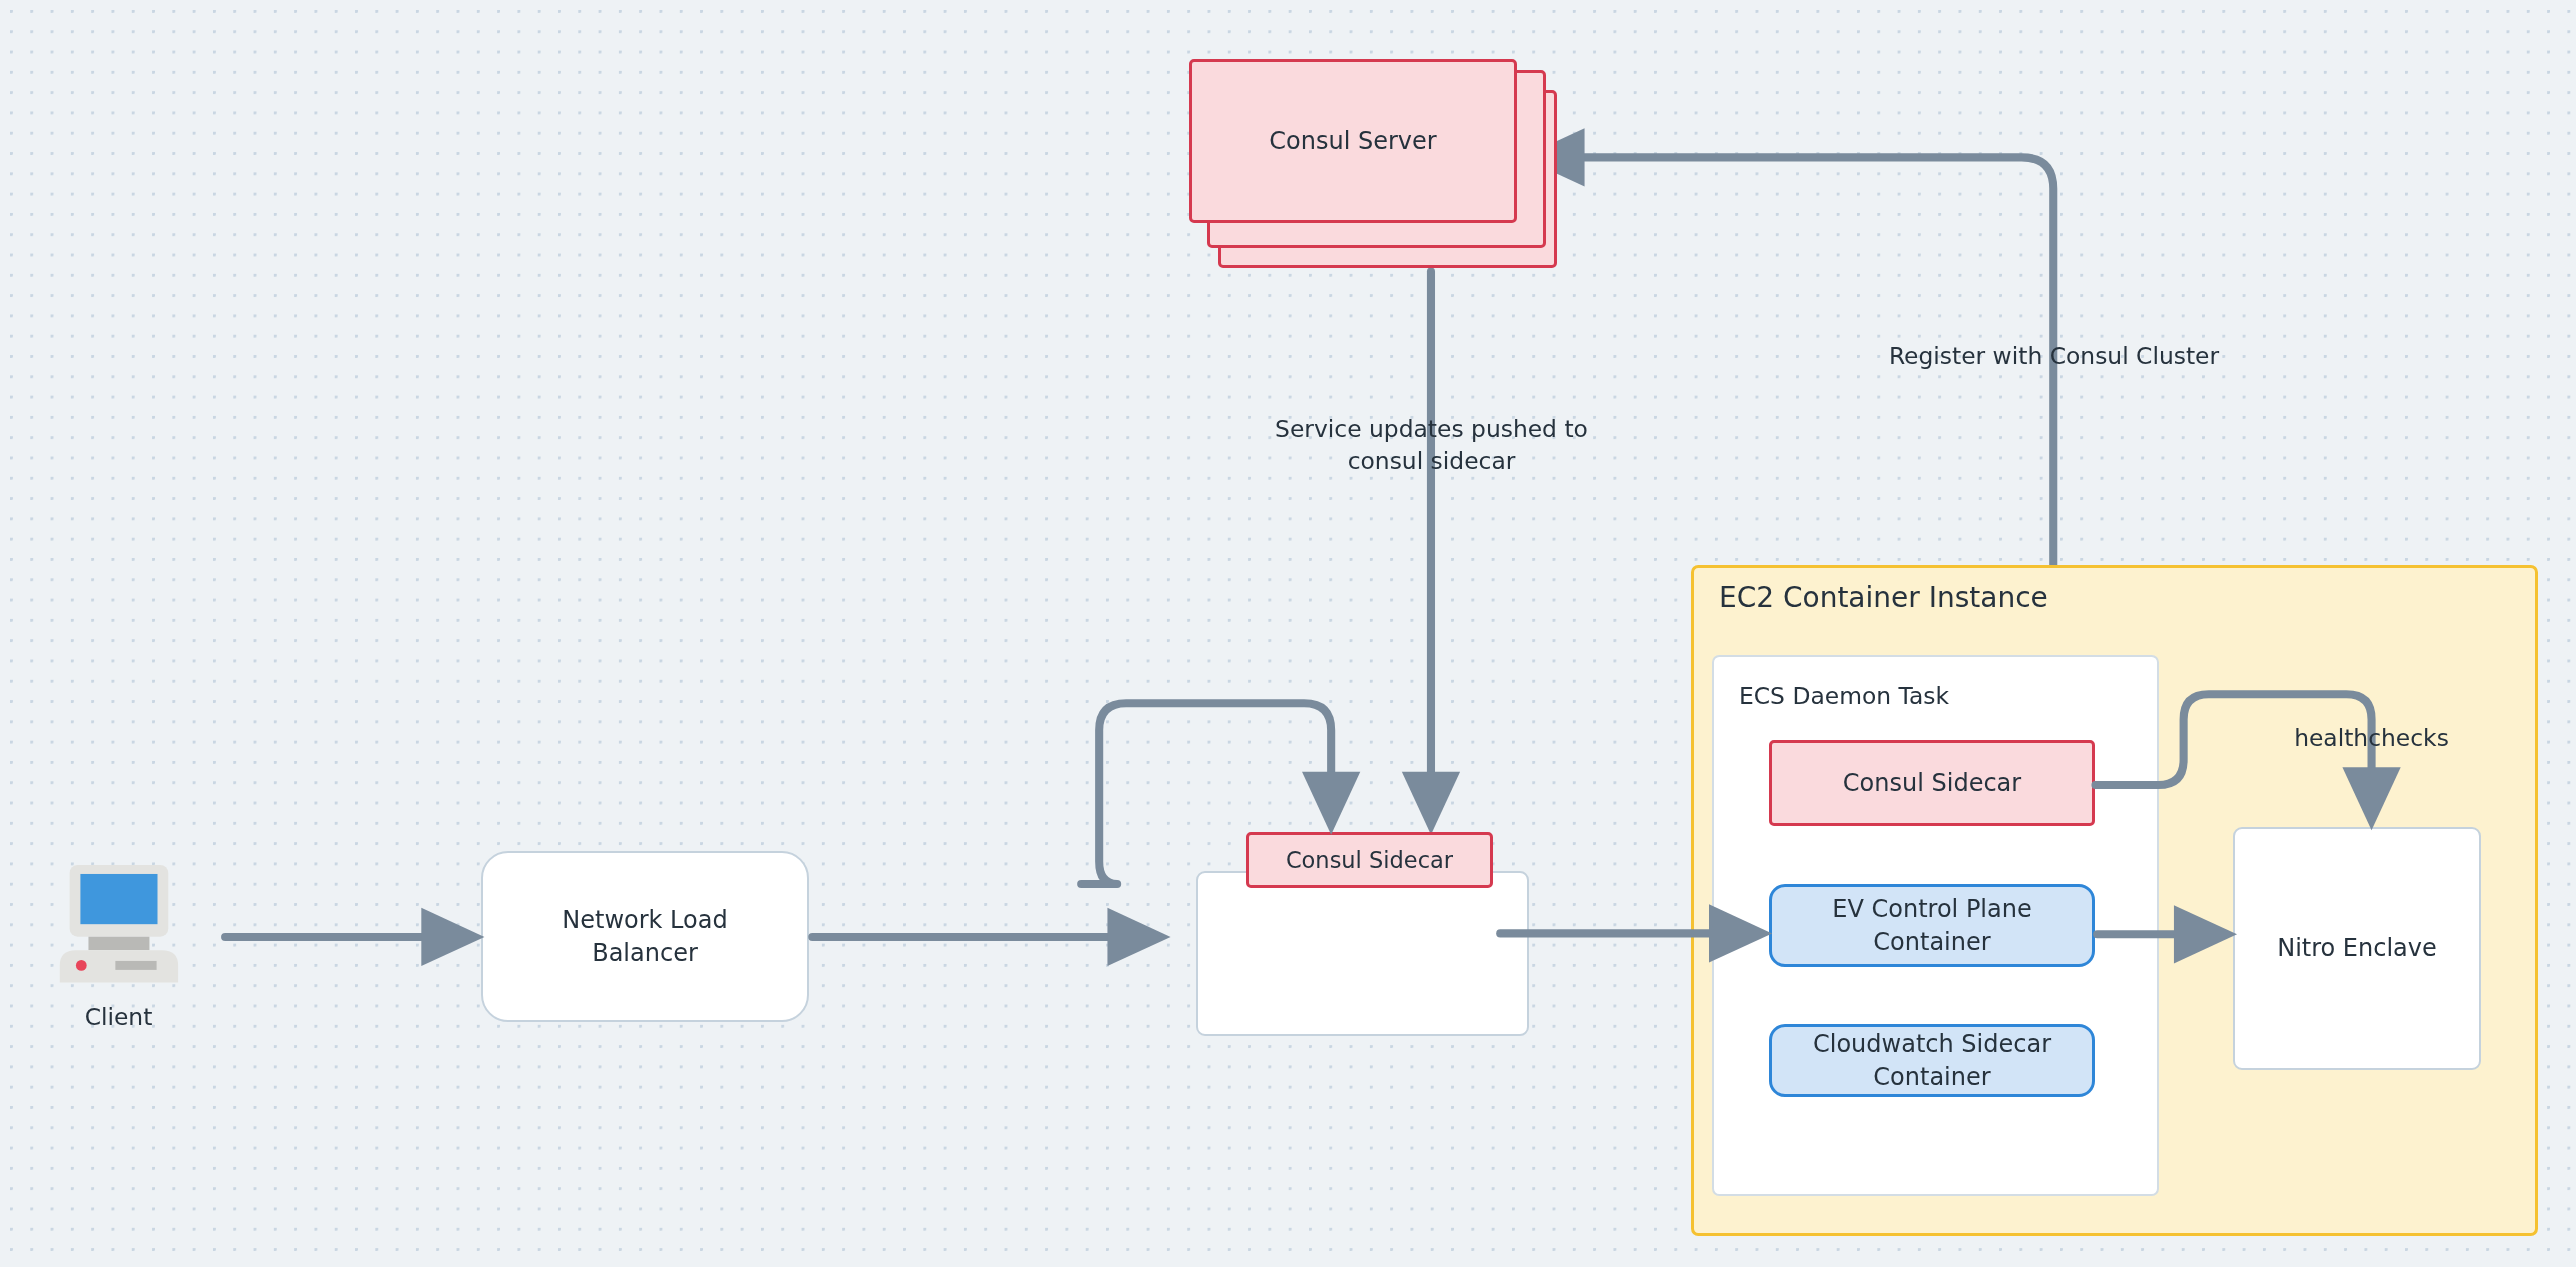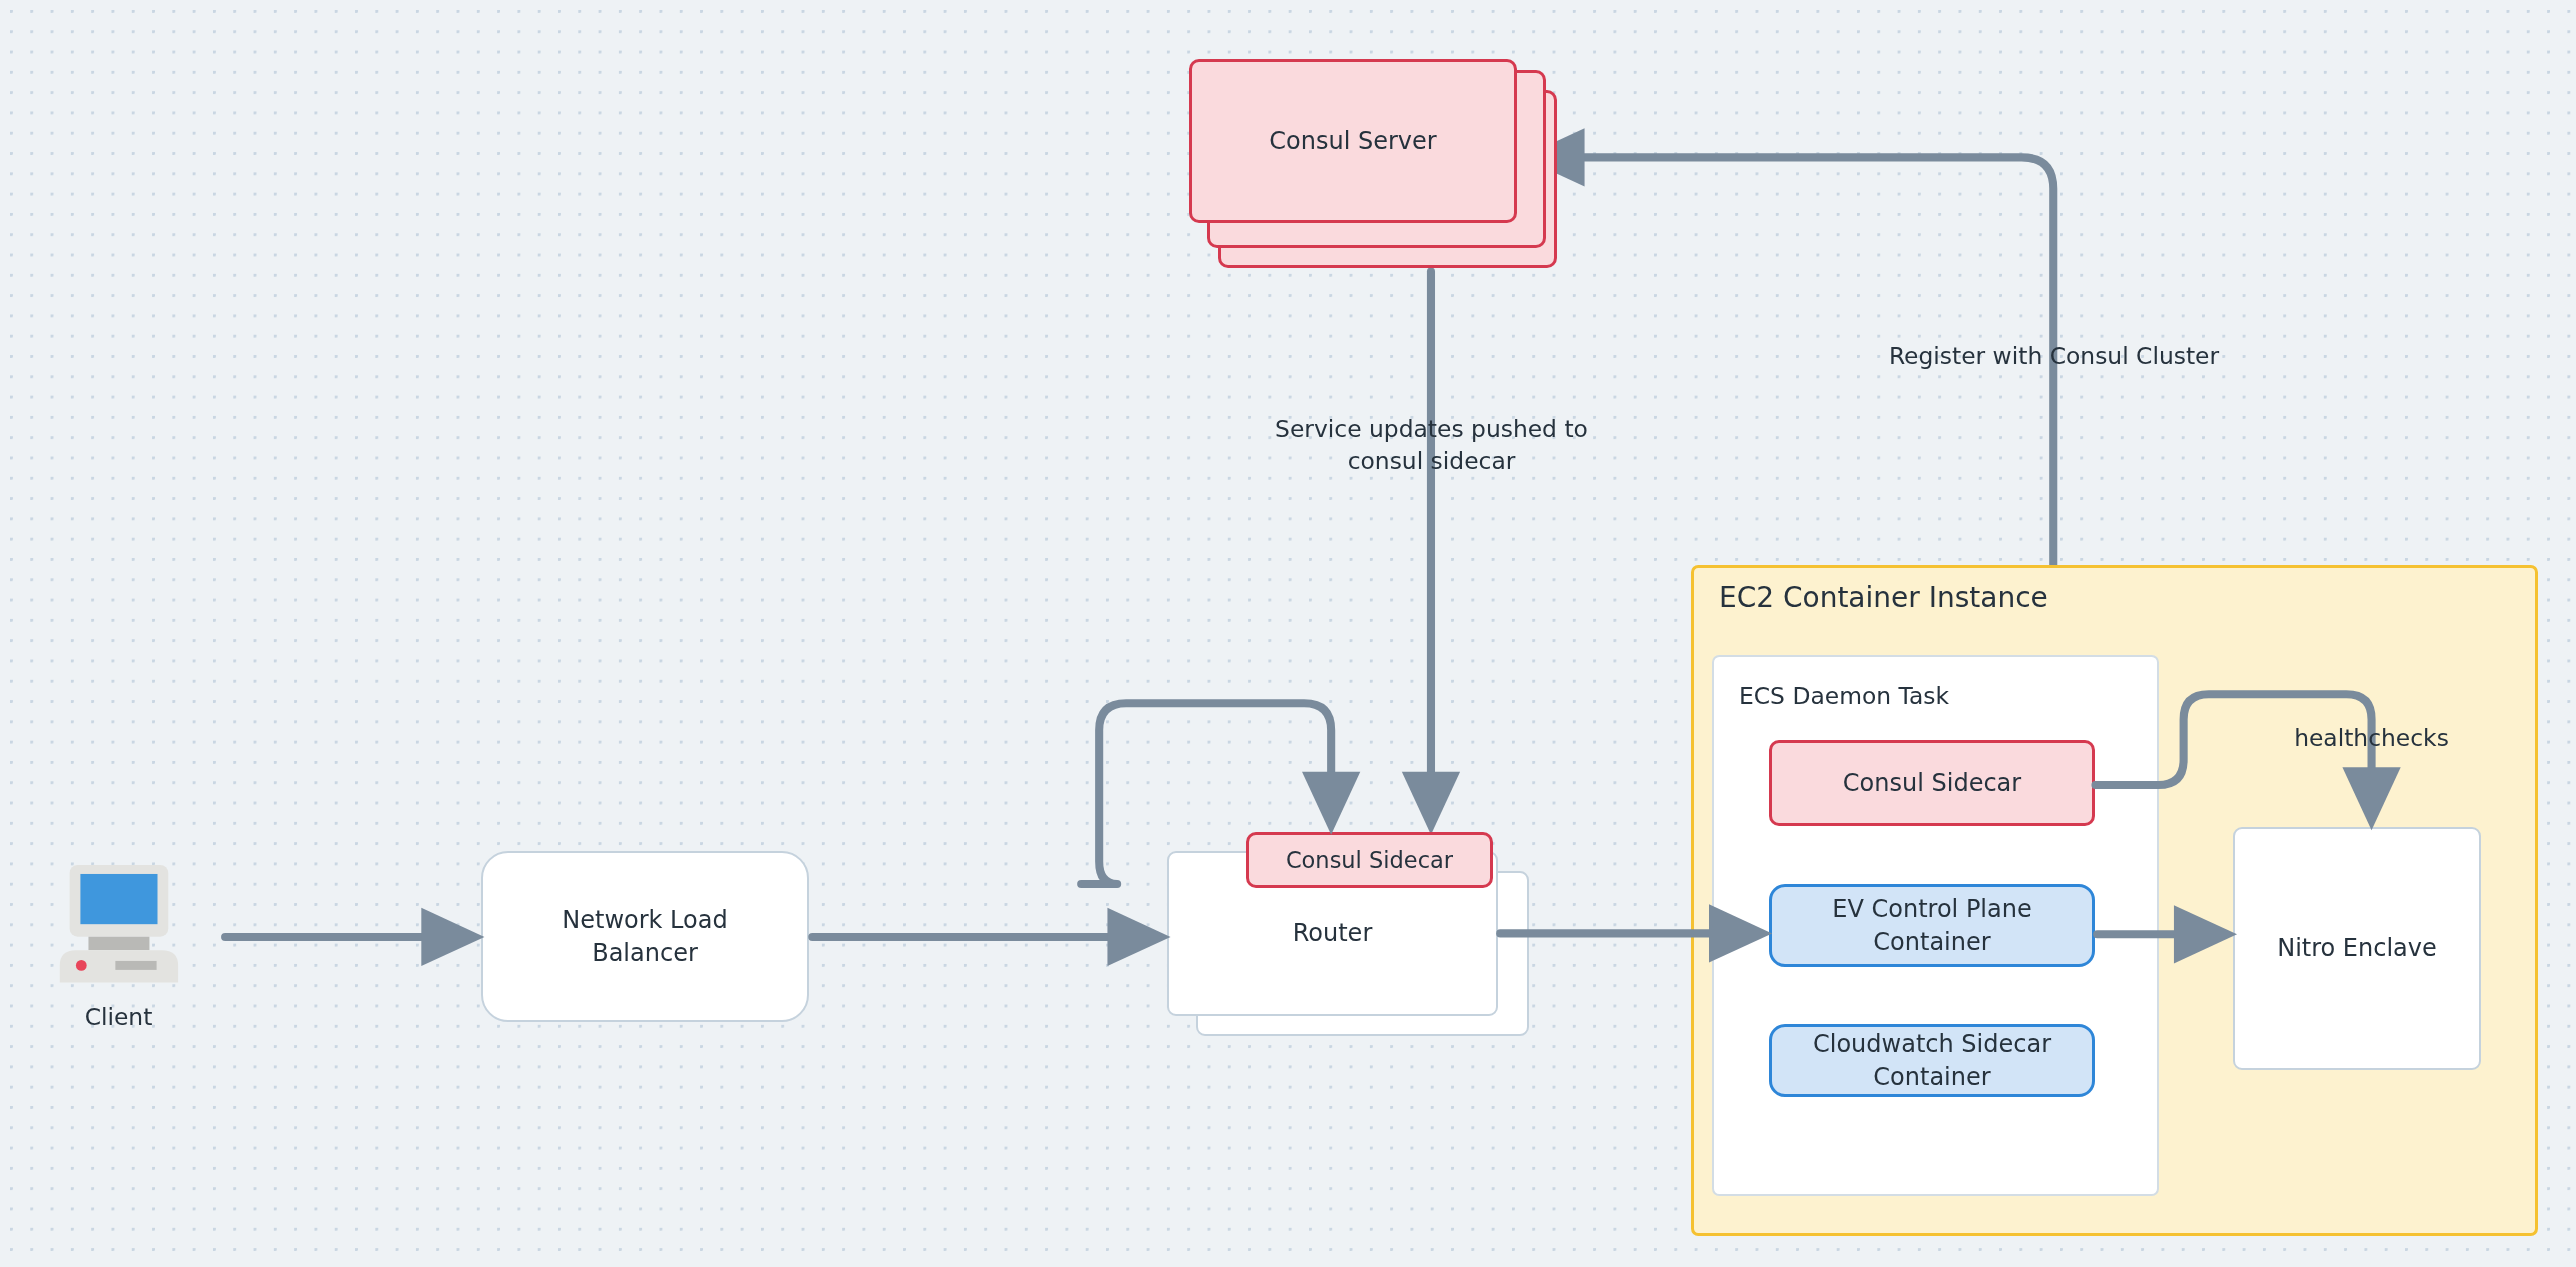--- a/index.html
+++ b/index.html
@@ -30,21 +30,21 @@
   }
   
   .plain {
     background: #ffffff;
     border: 2.7px solid #c5d2dd;
     border-radius: 9px;
   }
   .pink {
     background: #fadadd;
     border: 3.6px solid #d5394f;
-    border-radius: 10px;
+    border-radius: 5px;
   }
   .blue {
     background: #d2e4f7;
     border: 3.6px solid #2e86d8;
     border-radius: 16px;
   }
   .yellow-group {
     background: #fdf2cf;
     border: 3.6px solid #f5c131;
     border-radius: 7.2px;
@@ -129,23 +129,20 @@
   <div class="icon-label" style="left:40px; top:1003px; width:157px; font-size:23.4px;">
     <span>Client</span>
   </div>
 
   <div class="node plain" style="left:481px; top:851px; width:328px; height:171px; font-size:24px; z-index:10;border-radius:27px;">
     <span style="white-space:pre-line;">Network Load
 Balancer</span>
   </div>
 
   <div class="node plain" style="left:1196px; top:871px; width:333px; height:165px; z-index:9;"></div>
-  <div class="node plain" style="left:1167px; top:851px; width:331px; height:165px; font-size:24px; z-index:11;">
-    <span>Router</span>
-  </div>
   <div class="node pink" style="left:1246px; top:832px; width:247px; height:56px; font-size:22.5px; z-index:14;">
     <span>Consul Sidecar</span>
   </div>
 
   <div class="yellow-group" style="position:absolute; left:1691px; top:565px; width:841px; height:665px; z-index:8;">
     <span class="group-label" style="left:25px; top:13px; font-size:28px;text-align:right;">EC2 Container Instance</span>
   </div>
 
   <div class="white-group" style="position:absolute; left:1712px; top:655px; width:443px; height:537px; z-index:9;">
     <span class="group-label" style="left:25px; top:25px; font-size:23.4px;">ECS Daemon Task</span>

